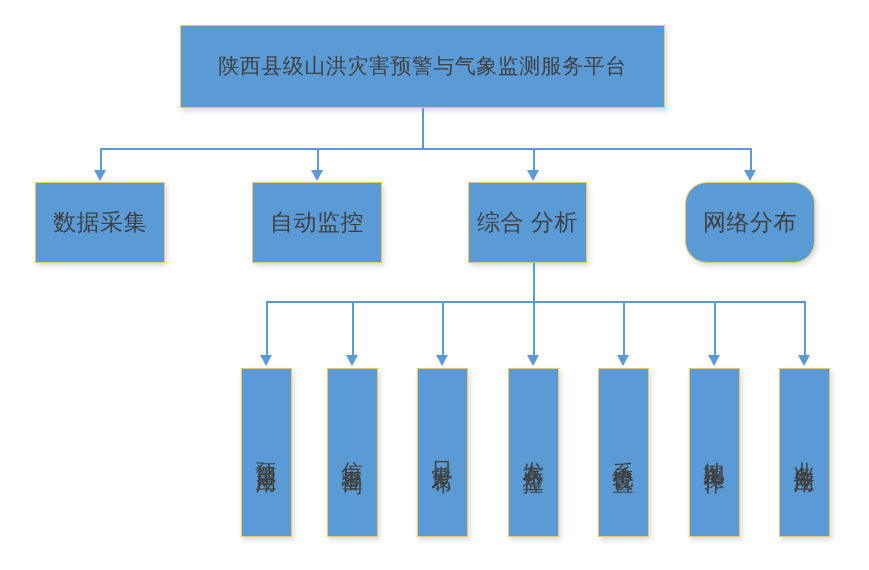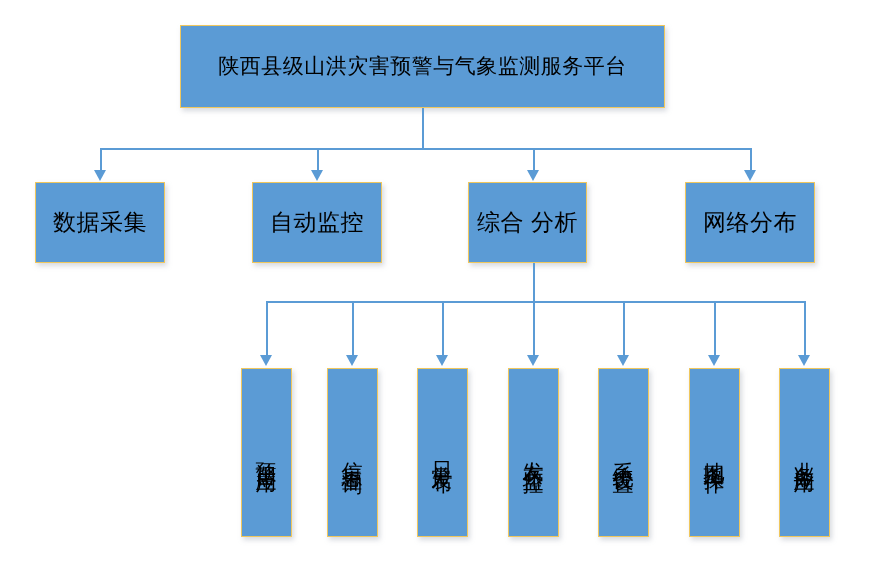--- a/index.html
+++ b/index.html
@@ -15,21 +15,21 @@
     width: 869px;
     height: 570px;
     background: #ffffff;
     overflow: hidden;
   }
   .node {
     position: absolute;
     box-sizing: border-box;
     background: #5B9BD5;
     border: 1.5px solid #EFC75E;
-    color: #000000;
+    color: #404040;
     display: flex;
     align-items: center;
     justify-content: center;
     text-align: center;
     box-shadow: 2px 3px 5px rgba(140,150,165,0.35);
     line-height: 1.25;
     letter-spacing: 0.5px;
     user-select: none;
   }
   .node-root {
@@ -93,21 +93,21 @@
   </div>
 
   <div class="node node-l2" style="left:252px; top:182px; width:130px; height:81px;">
     <span class="label">自动监控</span>
   </div>
 
   <div class="node node-l2" style="left:468px; top:182px; width:119px; height:81px;">
     <span class="label">综合 分析</span>
   </div>
 
-  <div class="node node-l2" style="left:685px; top:182px; width:130px; height:81px;">
+  <div class="node node-l2" style="left:685px; top:182px; width:130px; height:81px;border-radius:22px;">
     <span class="label">网络分布</span>
   </div>
 
   <div class="conn conn-v" style="left:533px; top:263px; height:39px;"></div>
   <div class="conn conn-h" style="left:266px; top:301px; width:539px;"></div>
 
   <div class="conn conn-v" style="left:266px; top:301px; height:55px;"></div>
   <div class="arrow" style="left:260px; top:355px;"></div>
 
   <div class="conn conn-v" style="left:352px; top:301px; height:55px;"></div>

